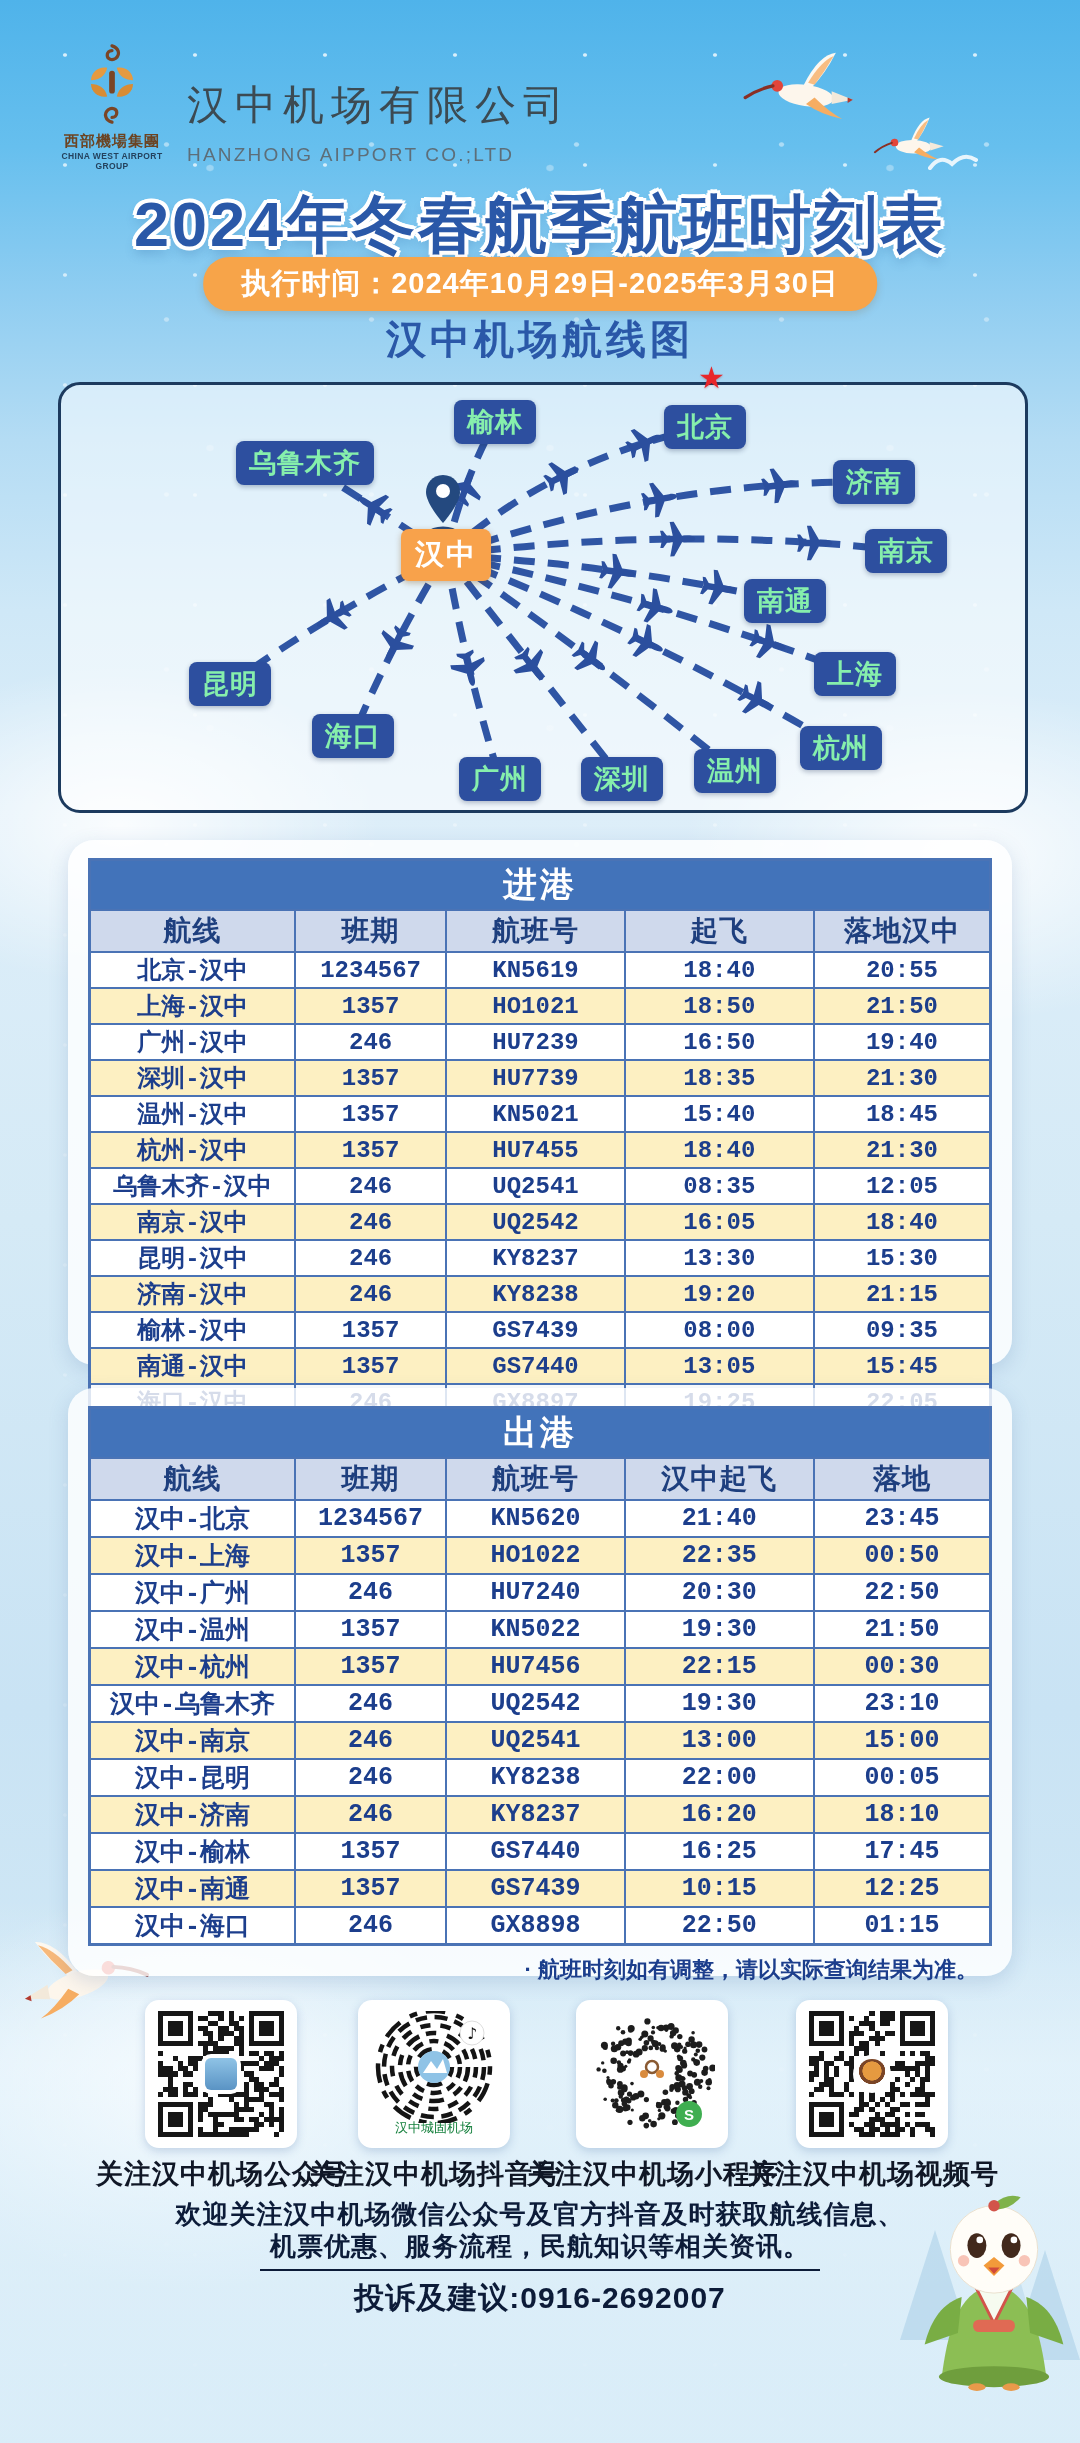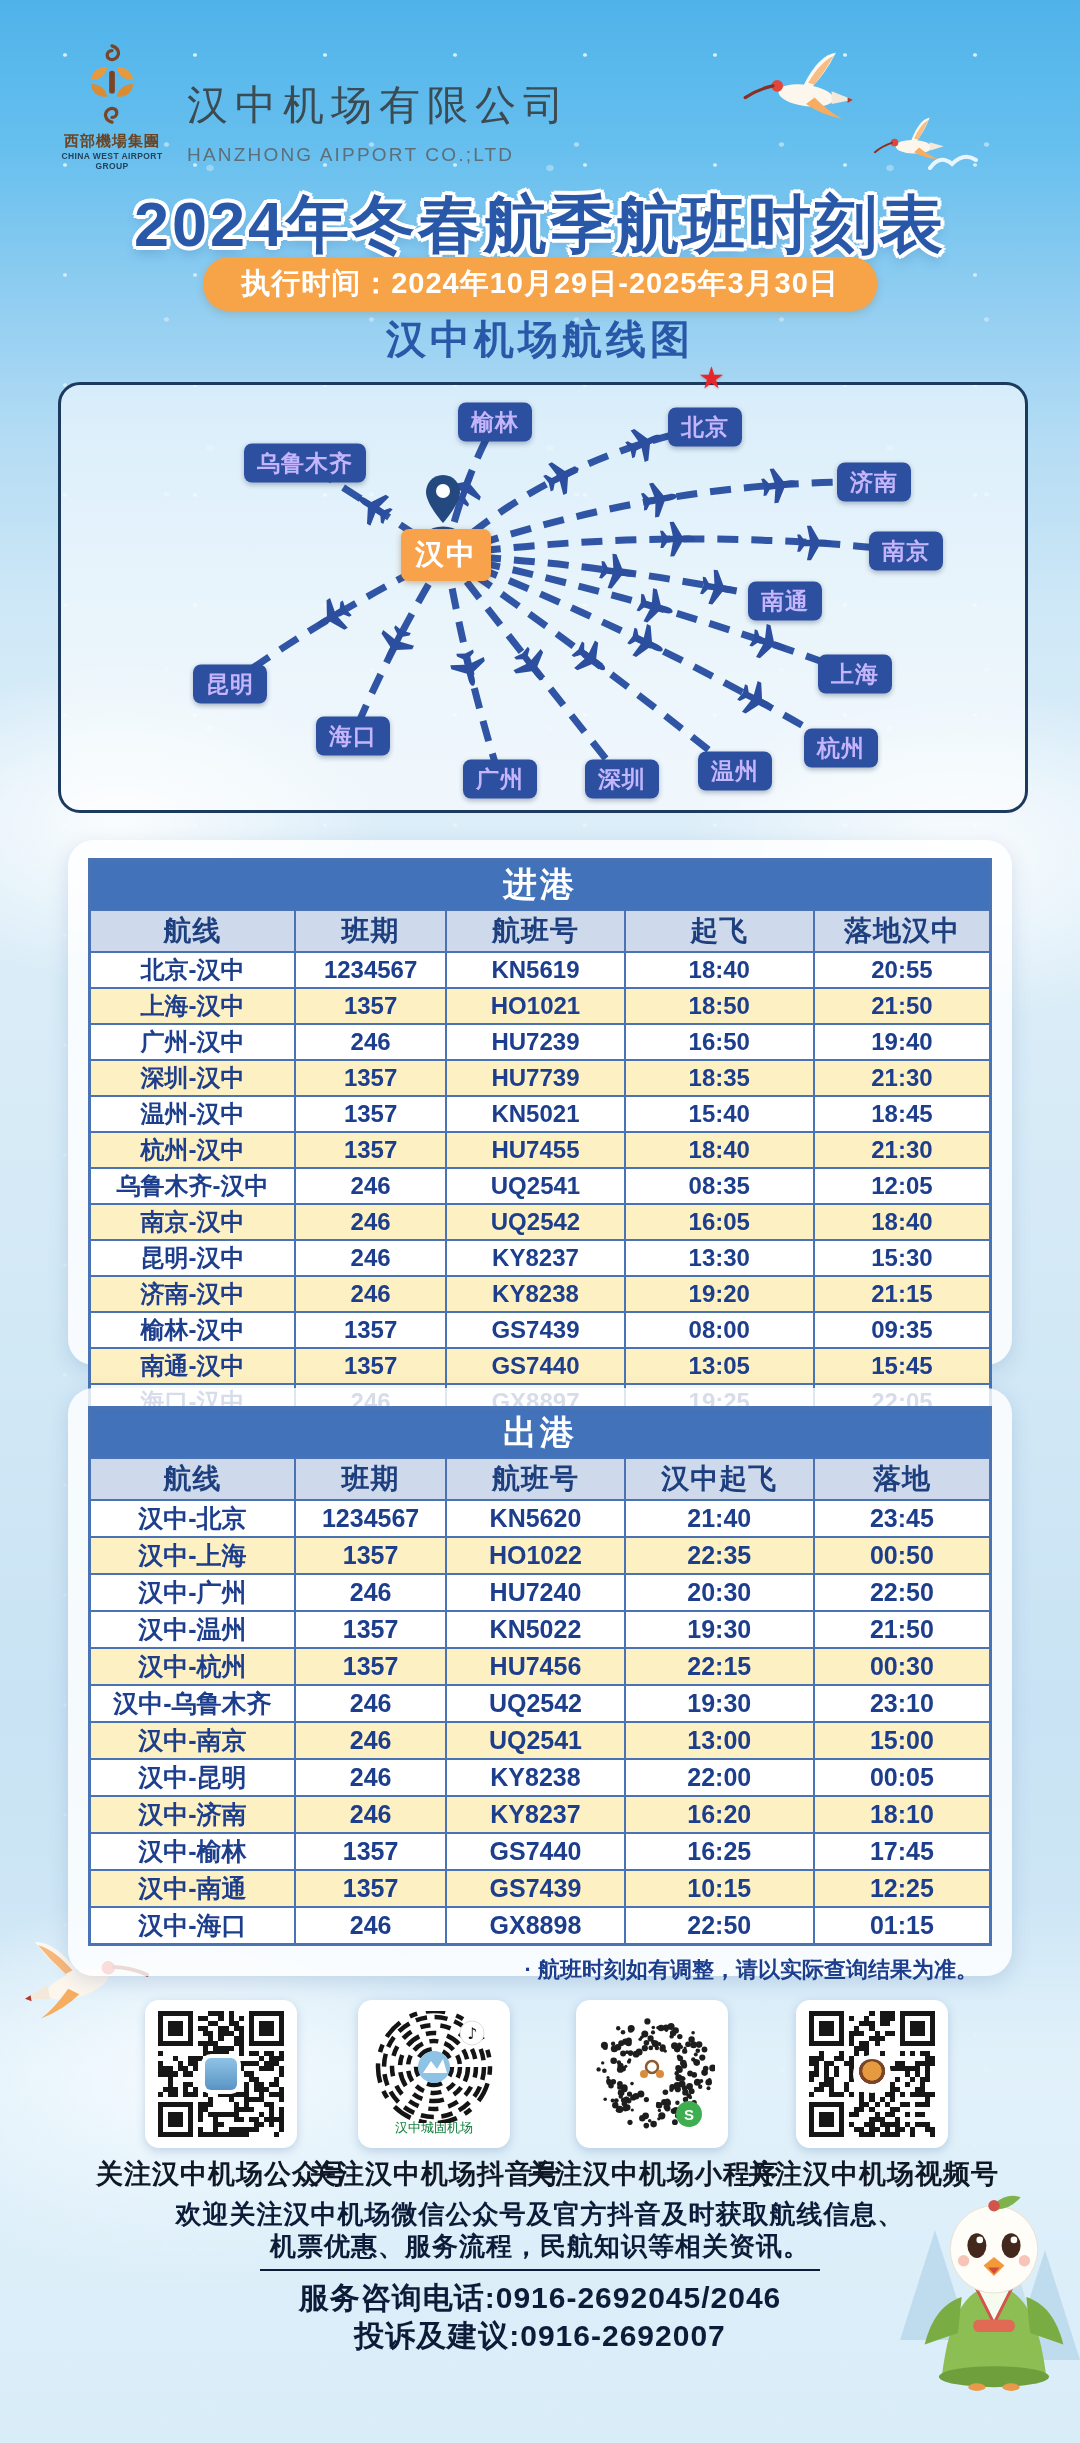--- a/index.html
+++ b/index.html
@@ -32,36 +32,36 @@
     text-shadow:-3px -3px 0 #fff,3px -3px 0 #fff,-3px 3px 0 #fff,3px 3px 0 #fff,-4px 0 0 #fff,4px 0 0 #fff,0 -4px 0 #fff,0 4px 0 #fff,0 7px 12px rgba(30,80,140,.28);}
   .banner{position:absolute;left:50%;top:257px;transform:translateX(-50%);
     background:#f7a449;color:#fff;font-size:29px;font-weight:700;letter-spacing:1px;
     padding:7px 38px;border-radius:26px;white-space:nowrap;box-shadow:0 3px 8px rgba(120,70,10,.18);}
   .map-title{position:absolute;left:0;top:312px;width:100%;text-align:center;
     font-size:40px;font-weight:900;color:#2a58a8;letter-spacing:4px;}
   
   .map{position:absolute;left:58px;top:382px;width:964px;height:425px;
     background:rgba(255,255,255,.55);border:3px solid #1c3a5e;border-radius:22px;}
   .map svg.routes{position:absolute;left:0;top:0;}
-  .city{position:absolute;transform:translate(-50%,-50%);background:#2d4f9f;color:#c4b5fd;
-    font-size:23px;font-weight:700;letter-spacing:1px;padding:4px 13px;border-radius:8px;
+  .city{position:absolute;transform:translate(-50%,-50%);background:#2d4f9f;color:#86efac;
+    font-size:27px;font-weight:700;letter-spacing:1px;padding:4px 13px;border-radius:8px;
     white-space:nowrap;box-shadow:0 2px 5px rgba(20,40,80,.3);}
   .hub{position:absolute;transform:translate(-50%,-50%);background:#f8a24b;color:#fff;
     font-size:29px;font-weight:900;letter-spacing:2px;padding:6px 14px;border-radius:8px;
     box-shadow:0 2px 6px rgba(120,70,10,.35);}
   .pin{position:absolute;left:360px;top:88px;}
   .star{position:absolute;left:698px;top:360px;font-size:30px;color:#e8262a;text-shadow:0 1px 2px rgba(150,0,0,.3);}
   .gull{position:absolute;left:928px;top:150px;opacity:.85;}
   
   .card{position:absolute;left:68px;width:944px;background:rgba(255,255,255,.82);
     border-radius:26px;padding:18px 20px;box-shadow:0 6px 20px rgba(60,100,160,.18);box-sizing:border-box;}
   .card.arr{top:840px;height:525px;}
   .card.dep{top:1388px;height:588px;}
   table.sched{width:100%;border-collapse:collapse;border:3px solid #4a73b5;
-    font-family:Liberation Sans, sans-serif;padding-left:12px;}
+    font-family:Liberation Mono, monospace;padding-left:12px;}
   table.sched th,table.sched td{border:2px solid #4a73b5;text-align:center;font-weight:700;}
   th.band{background:#4273ba;color:#fff;font-size:34px;letter-spacing:3px;height:46px;}
   tr.headrow th{background:#cfd9ec;color:#1e3f7e;font-size:28px;height:38px;letter-spacing:1px;}
   .arr td{height:30px;font-size:24px;color:#1c3e8c;background:rgba(255,255,255,.95);}
   .dep td{height:33px;font-size:25px;color:#1c3e8c;background:rgba(255,255,255,.95);}
   tr.alt td{background:#fdf0c2;}
   .note{margin-top:9px;text-align:right;padding-right:14px;font-size:22px;font-weight:700;color:#1c3e8c;
     font-family:"Liberation Sans","DejaVu Sans",sans-serif;}
   
   .qr-item{position:absolute;top:2000px;width:250px;text-align:center;}
@@ -1057,21 +1057,20 @@
           </svg></div>
       <div class="qr-center" id="qr4c" style="width:30px;height:30px;border-radius:50%;background:radial-gradient(circle at 50% 40%,#e59a40 40%,#7a4526 42%,#7a4526 55%,#fff 57%);box-shadow:0 0 0 4px #fff;"></div>
     </div>
     <div class="qr-label">关注汉中机场视频号</div>
   </div>
 
   <div class="foot">
     <div class="l1">欢迎关注汉中机场微信公众号及官方抖音及时获取航线信息、</div>
     <div class="l2">机票优惠、服务流程，民航知识等相关资讯。</div>
     <div class="rule"></div>
-    <div class="ph">服务咨询电话:0916-2692045/2046</div>
     <div class="ph">投诉及建议:0916-2692007</div>
   </div>
 
   <svg class="mascot" width="152" height="218" viewBox="0 0 160 220">
     <path d="M80,100 C42,104 31,150 25,196 L135,196 C129,150 118,104 80,100 Z" fill="#8cbe54"></path>
     <path d="M46,112 C22,120 12,142 7,162 L42,150 Z" fill="#79ad44"></path>
     <path d="M114,112 C138,120 148,142 153,162 L118,150 Z" fill="#79ad44"></path>
     <ellipse cx="80" cy="196" rx="58" ry="11" fill="#6f9e3d"></ellipse>
     <path d="M62,104 L80,140 L98,104 Z" fill="#f6fbf0" stroke="#d2544a" stroke-width="3"></path>
     <rect x="58" y="136" width="44" height="13" rx="6" fill="#e06a54"></rect>

